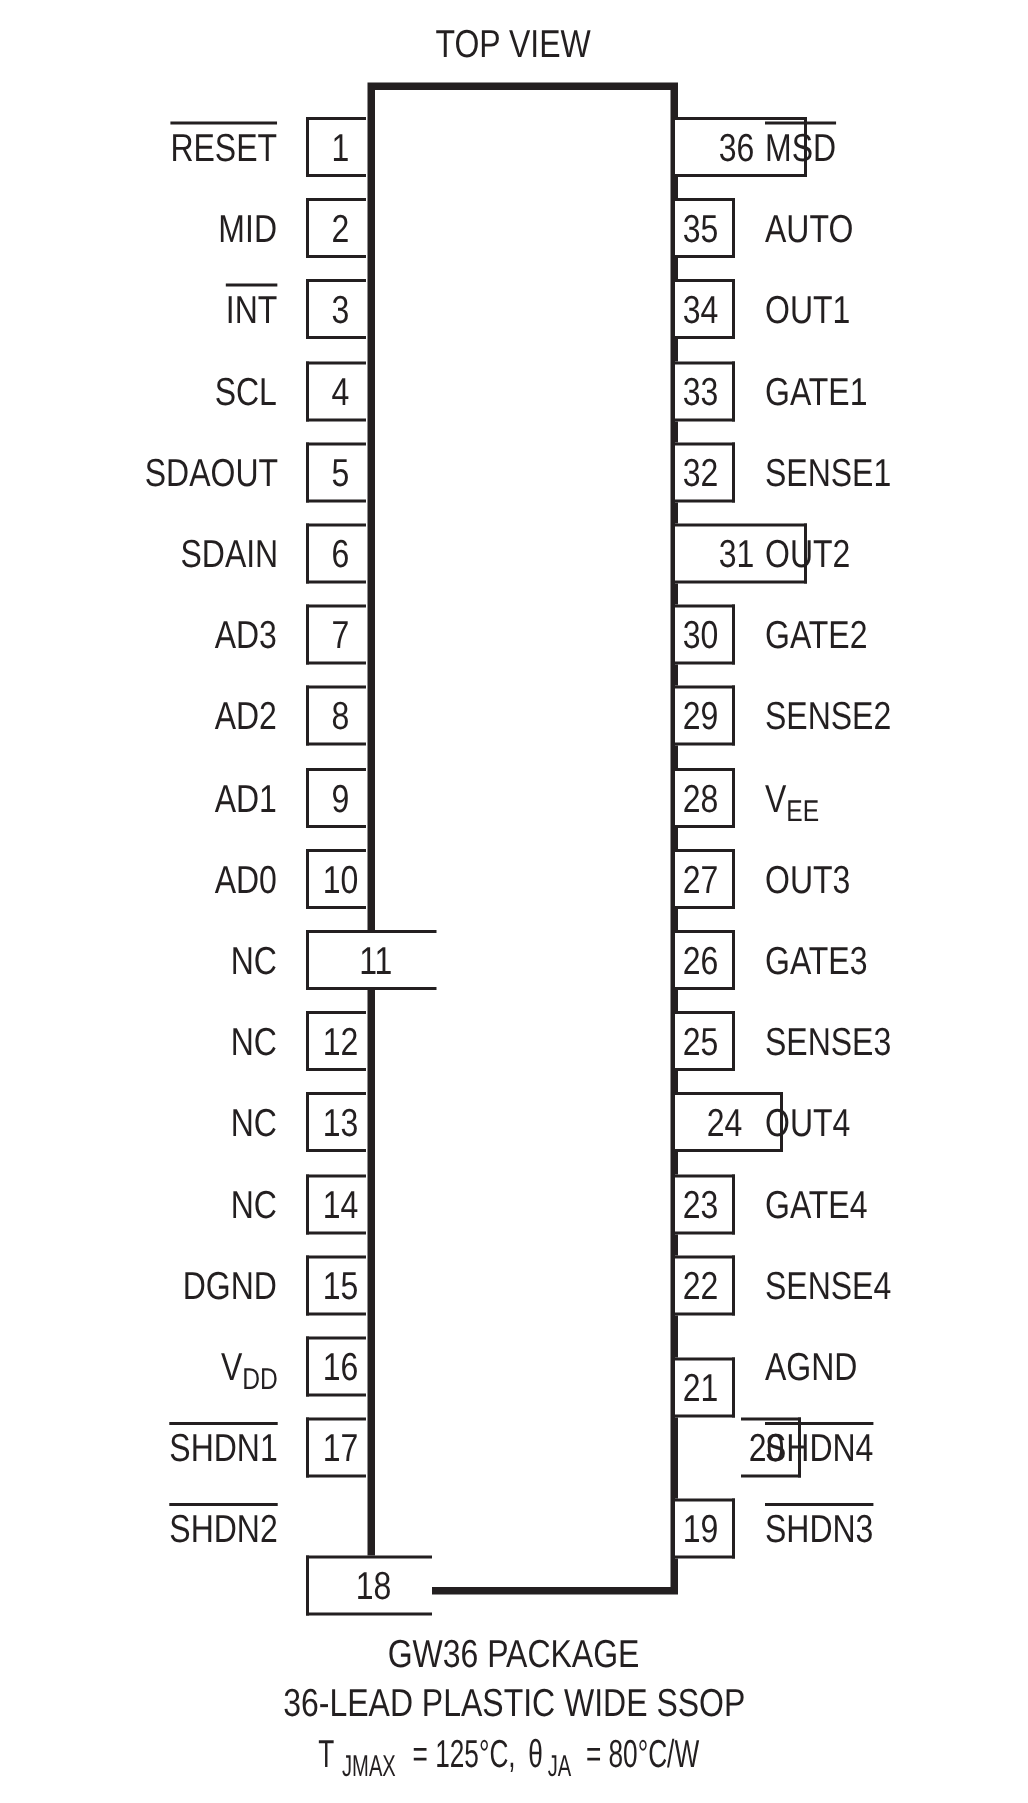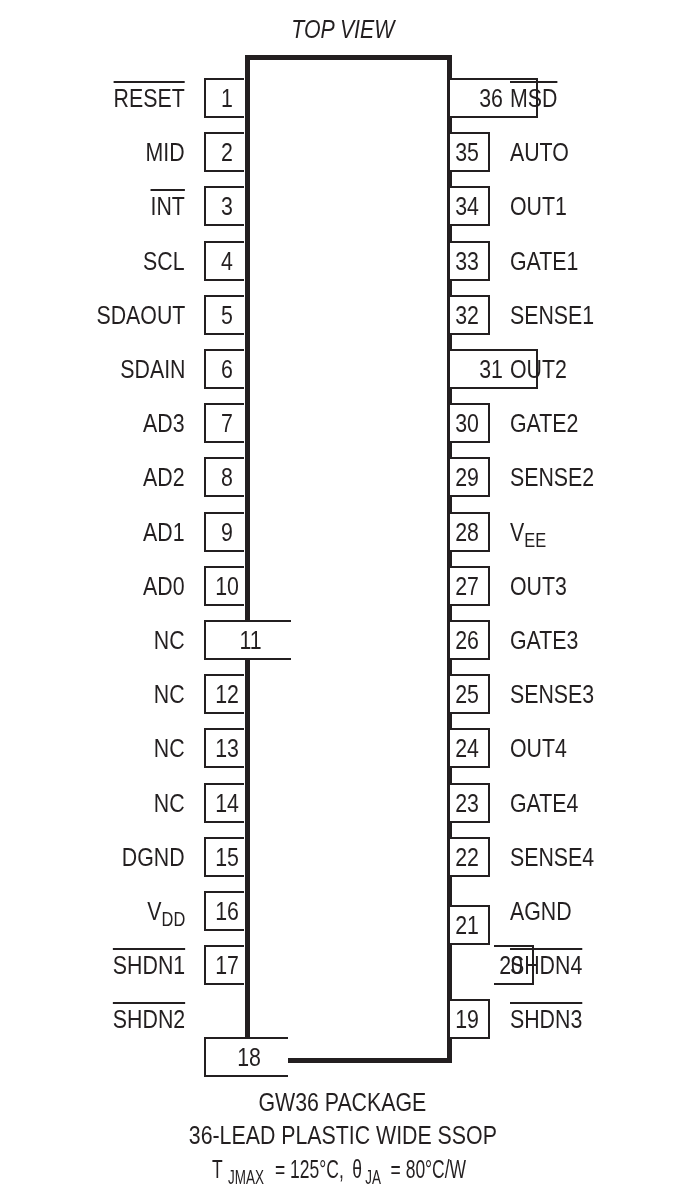--- a/index.html
+++ b/index.html
@@ -1,19 +1,19 @@
 <!DOCTYPE html>
 <html><head>
 <meta charset="utf-8">
 <style>
   html, body { margin: 0; padding: 0; background: #ffffff; }
   body { width: 685px; height: 1202px; position: relative; overflow: hidden;
          font-family: "Liberation Sans", sans-serif; color: #231f20; }
   .txt { position: absolute; white-space: nowrap; font-size: 26px; line-height: 1;
-         transform: scaleX(0.82); font-style: italic; }
+         transform: scaleX(0.82); }
   .title { left: 0; width: 685px; top: 16px; text-align: center; transform: none; }
   .title span, .foot span { display: inline-block; transform: scaleX(0.82); }
   .chip-body { position: absolute; left: 245px; top: 55px; width: 197px; height: 998px;
                border: 5px solid #231f20; box-sizing: content-box; background: #fff; }
   .pin { position: absolute; width: 38px; height: 36px; border: 2px solid #231f20;
          background: #fff; box-sizing: content-box; }
   .pin.left { left: 204px; border-right: none; }
   .pin.right { left: 450px; border-left: none; }
   .pin-num { position: absolute; top: 5px; left: 0; width: 100%; text-align: center;
              font-size: 26px; line-height: 1; transform: scaleX(0.82); }
@@ -147,21 +147,21 @@
     </div>
     <div class="lbl right" style="top: 572.8px;"><span>OUT3</span></div>
     <div class="pin right" style="top: 620px;">
       <div class="pin-num">26</div>
     </div>
     <div class="lbl right" style="top: 627px;"><span>GATE3</span></div>
     <div class="pin right" style="top: 674.2px;">
       <div class="pin-num">25</div>
     </div>
     <div class="lbl right" style="top: 681.2px;"><span>SENSE3</span></div>
-    <div class="pin right" style="top: 728.4px;">
+    <div class="pin right" style="top: 728.4px; padding-left: 32px;">
       <div class="pin-num">24</div>
     </div>
     <div class="lbl right" style="top: 735.4px;"><span>OUT4</span></div>
     <div class="pin right" style="top: 782.6px;">
       <div class="pin-num">23</div>
     </div>
     <div class="lbl right" style="top: 789.6px;"><span>GATE4</span></div>
     <div class="pin right" style="top: 836.8px;">
       <div class="pin-num">22</div>
     </div>

